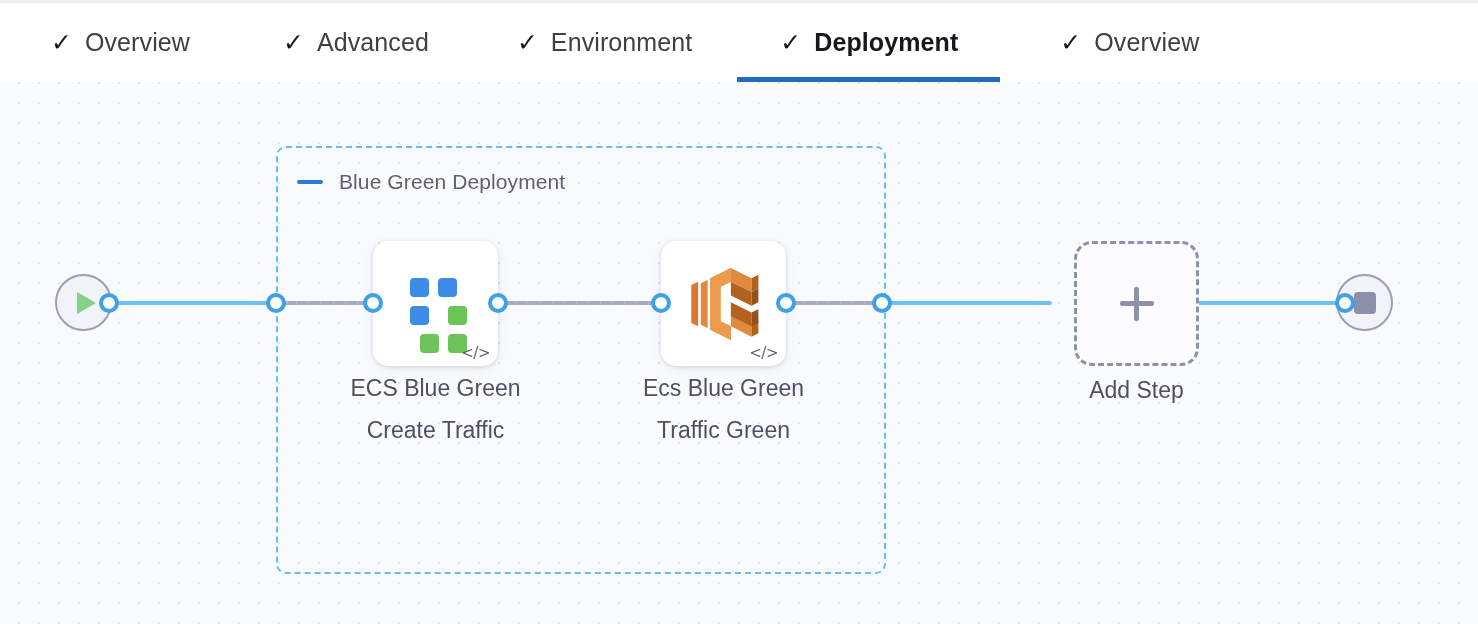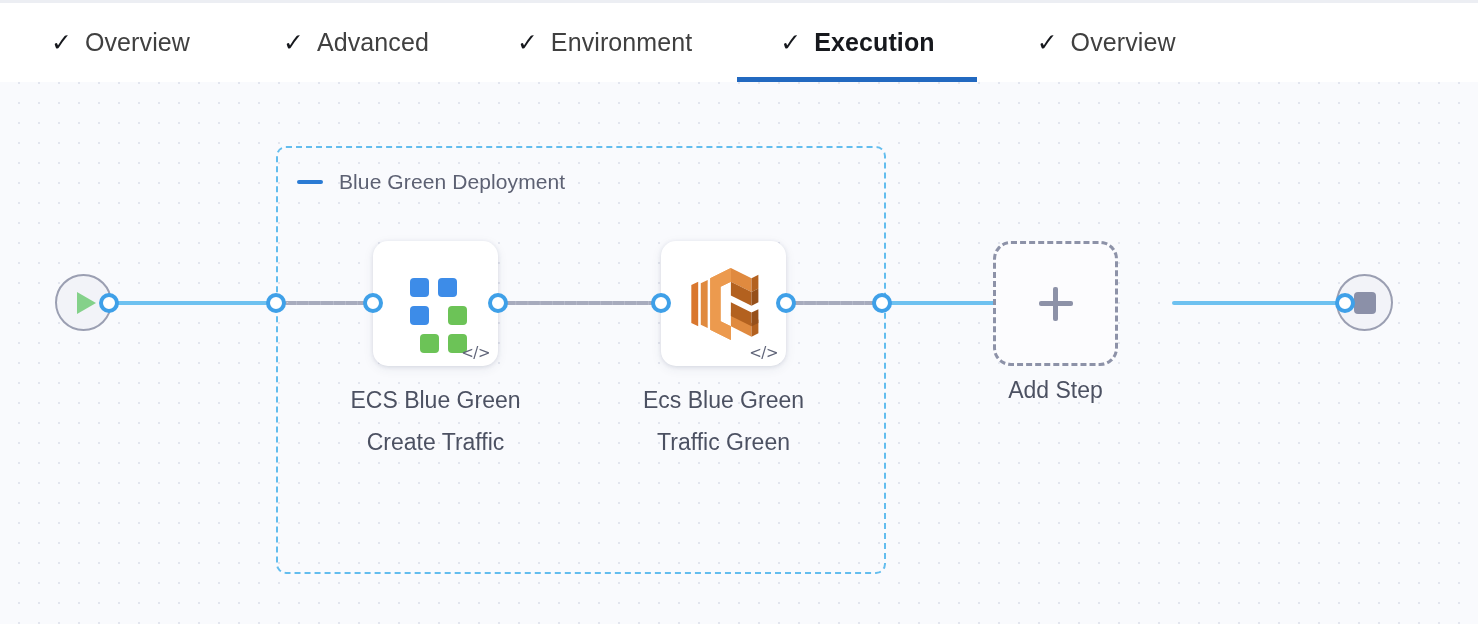--- a/index.html
+++ b/index.html
@@ -196,21 +196,21 @@
     position: absolute;
     right: 8px;
     bottom: 4px;
     font-size: 15px;
     color: #5f6478;
     font-family: "DejaVu Sans", sans-serif;
     letter-spacing: -0.5px;
   }
   .step-label {
     position: absolute;
-    top: 138px;
+    top: 126px;
     left: -50px;
     width: 225px;
     text-align: center;
     font-size: 23px;
     line-height: 42px;
     color: #4c5162;
   }
 
   
   .sq-icon {
@@ -291,21 +291,21 @@
     </div>
 
     <div class="tab tab-en">
       <span class="chk">✓</span>
       <span class="tlabel">Environment</span>
 
     </div>
 
     <div class="tab tab-ex active">
       <span class="chk">✓</span>
-      <span class="tlabel">Execution</span>
+      <span class="tlabel">Deployment</span>
       <span class="underline"></span>
     </div>
 
     <div class="tab tab-ad">
       <span class="chk">✓</span>
       <span class="tlabel">Overview</span>
 
     </div>
 
   </div>
@@ -373,21 +373,21 @@
         <span class="code-badge">&lt;/&gt;</span>
       </div>
       <div class="step-label">
         <div>Ecs Blue Green</div>
         <div>Traffic Green</div>
       </div>
     </div>
     <div class="port" style="left:651px; top:211px;"></div>
     <div class="port" style="left:776px; top:211px;"></div>
 
-    <div class="addstep" style="left:993px; top:159px;">
+    <div class="addstep" style="left:1074px; top:159px;">
       <div class="addstep-box">
         <span class="plus"></span>
       </div>
       <div class="addstep-label">Add Step</div>
     </div>
 
     <div class="port" style="left:1335px; top:211px;"></div>
     <div class="terminal" style="left:1336px; top:192px;">
       <span class="stop-sq"></span>
     </div>

